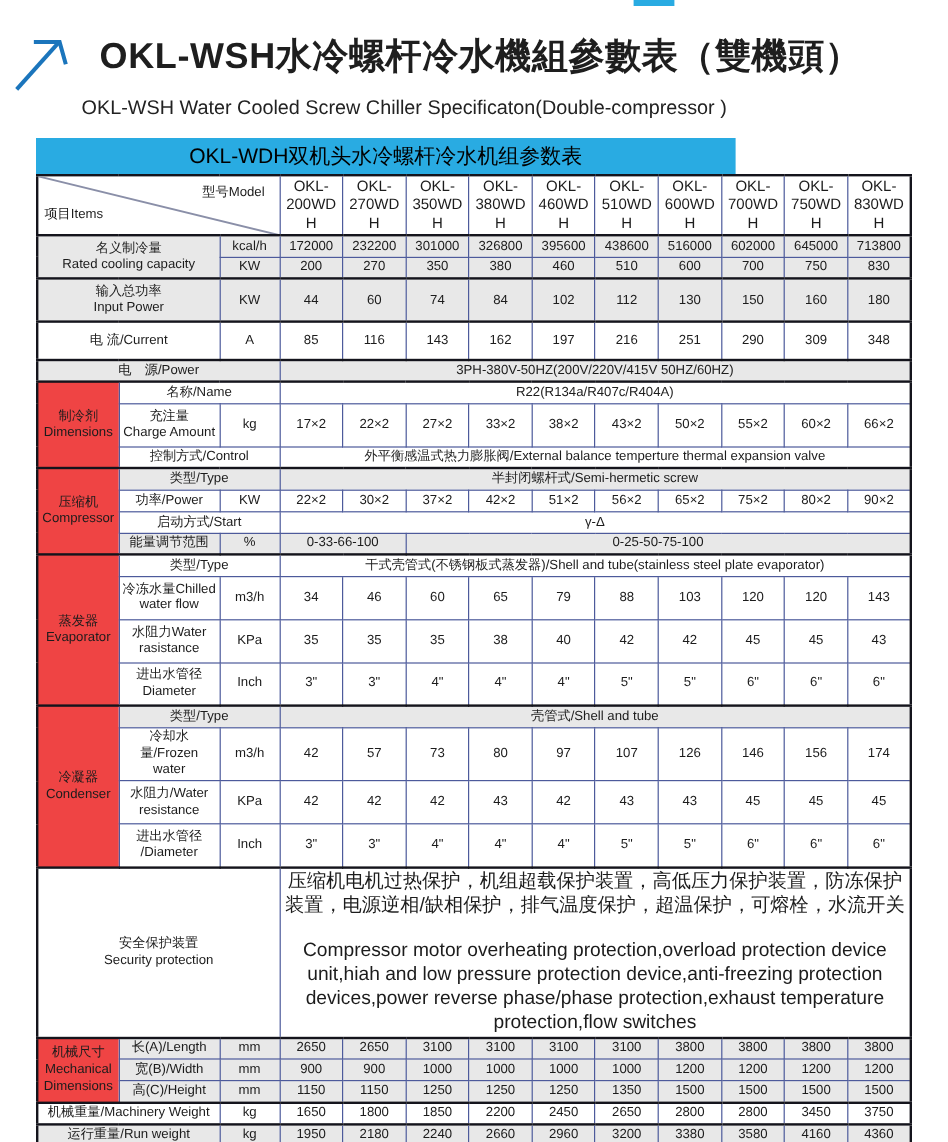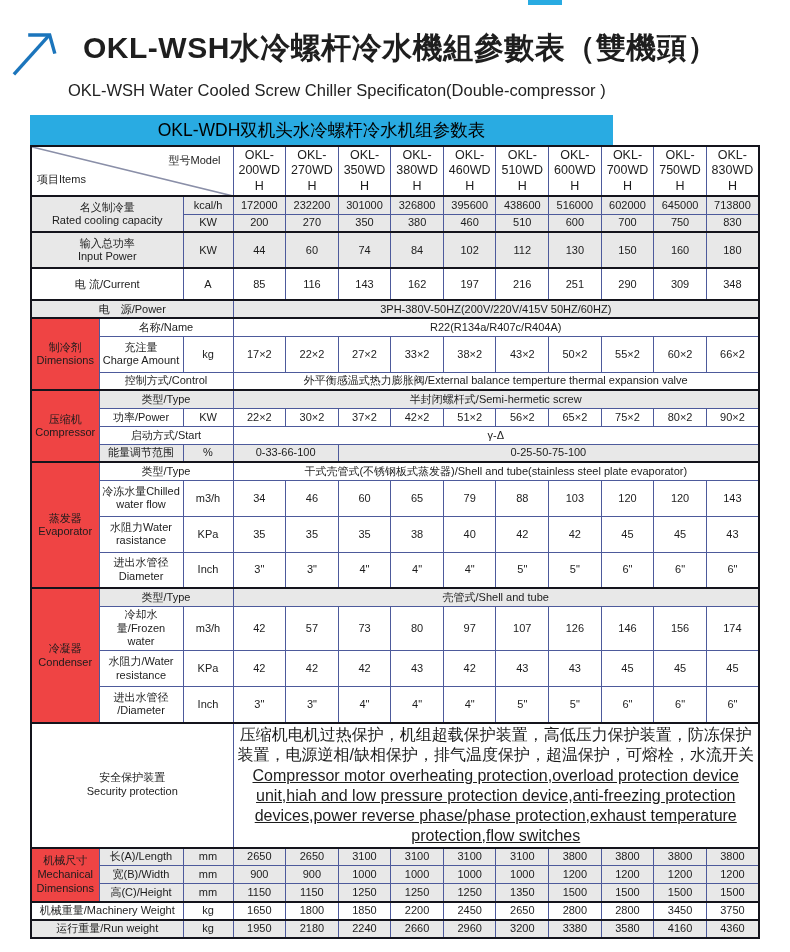--- a/index.html
+++ b/index.html
@@ -30,21 +30,21 @@
   }
   tr.sec > td{border-top:2px solid #14141c;}
   .sh{background:#e8e8e8;}
   .gcell{background:#ef4444;}
   .model-h{font-size:12.5px;line-height:1.2;}
   .corner{position:relative;padding:0;}
   .corner svg{position:absolute;left:0;top:0;width:100%;height:100%;}
   .corner .c-items{position:absolute;left:5px;top:26px;font-size:11px;}
   .corner .c-model{position:absolute;right:12px;top:7px;font-size:11px;}
   .sec-text{text-align:left;padding:3px 6px 4px;line-height:1.4;font-size:16px;}
-  .sec-text .en{margin-top:1px;text-decoration:underline;}
+  .sec-text .en{margin-top:18px;}
   
   .notes-zh{margin:12px 0 0 45px;font-size:11.5px;color:#2a2a2a;}
   .notes-zh p{margin:0 0 5px;line-height:1.3;}
   .notes-zh p.n1{padding-left:13px;}
   .notes-zh p.n2{padding-left:24px;}
 </style>
 </head>
 <body>
 
 <div class="sliver"></div>

